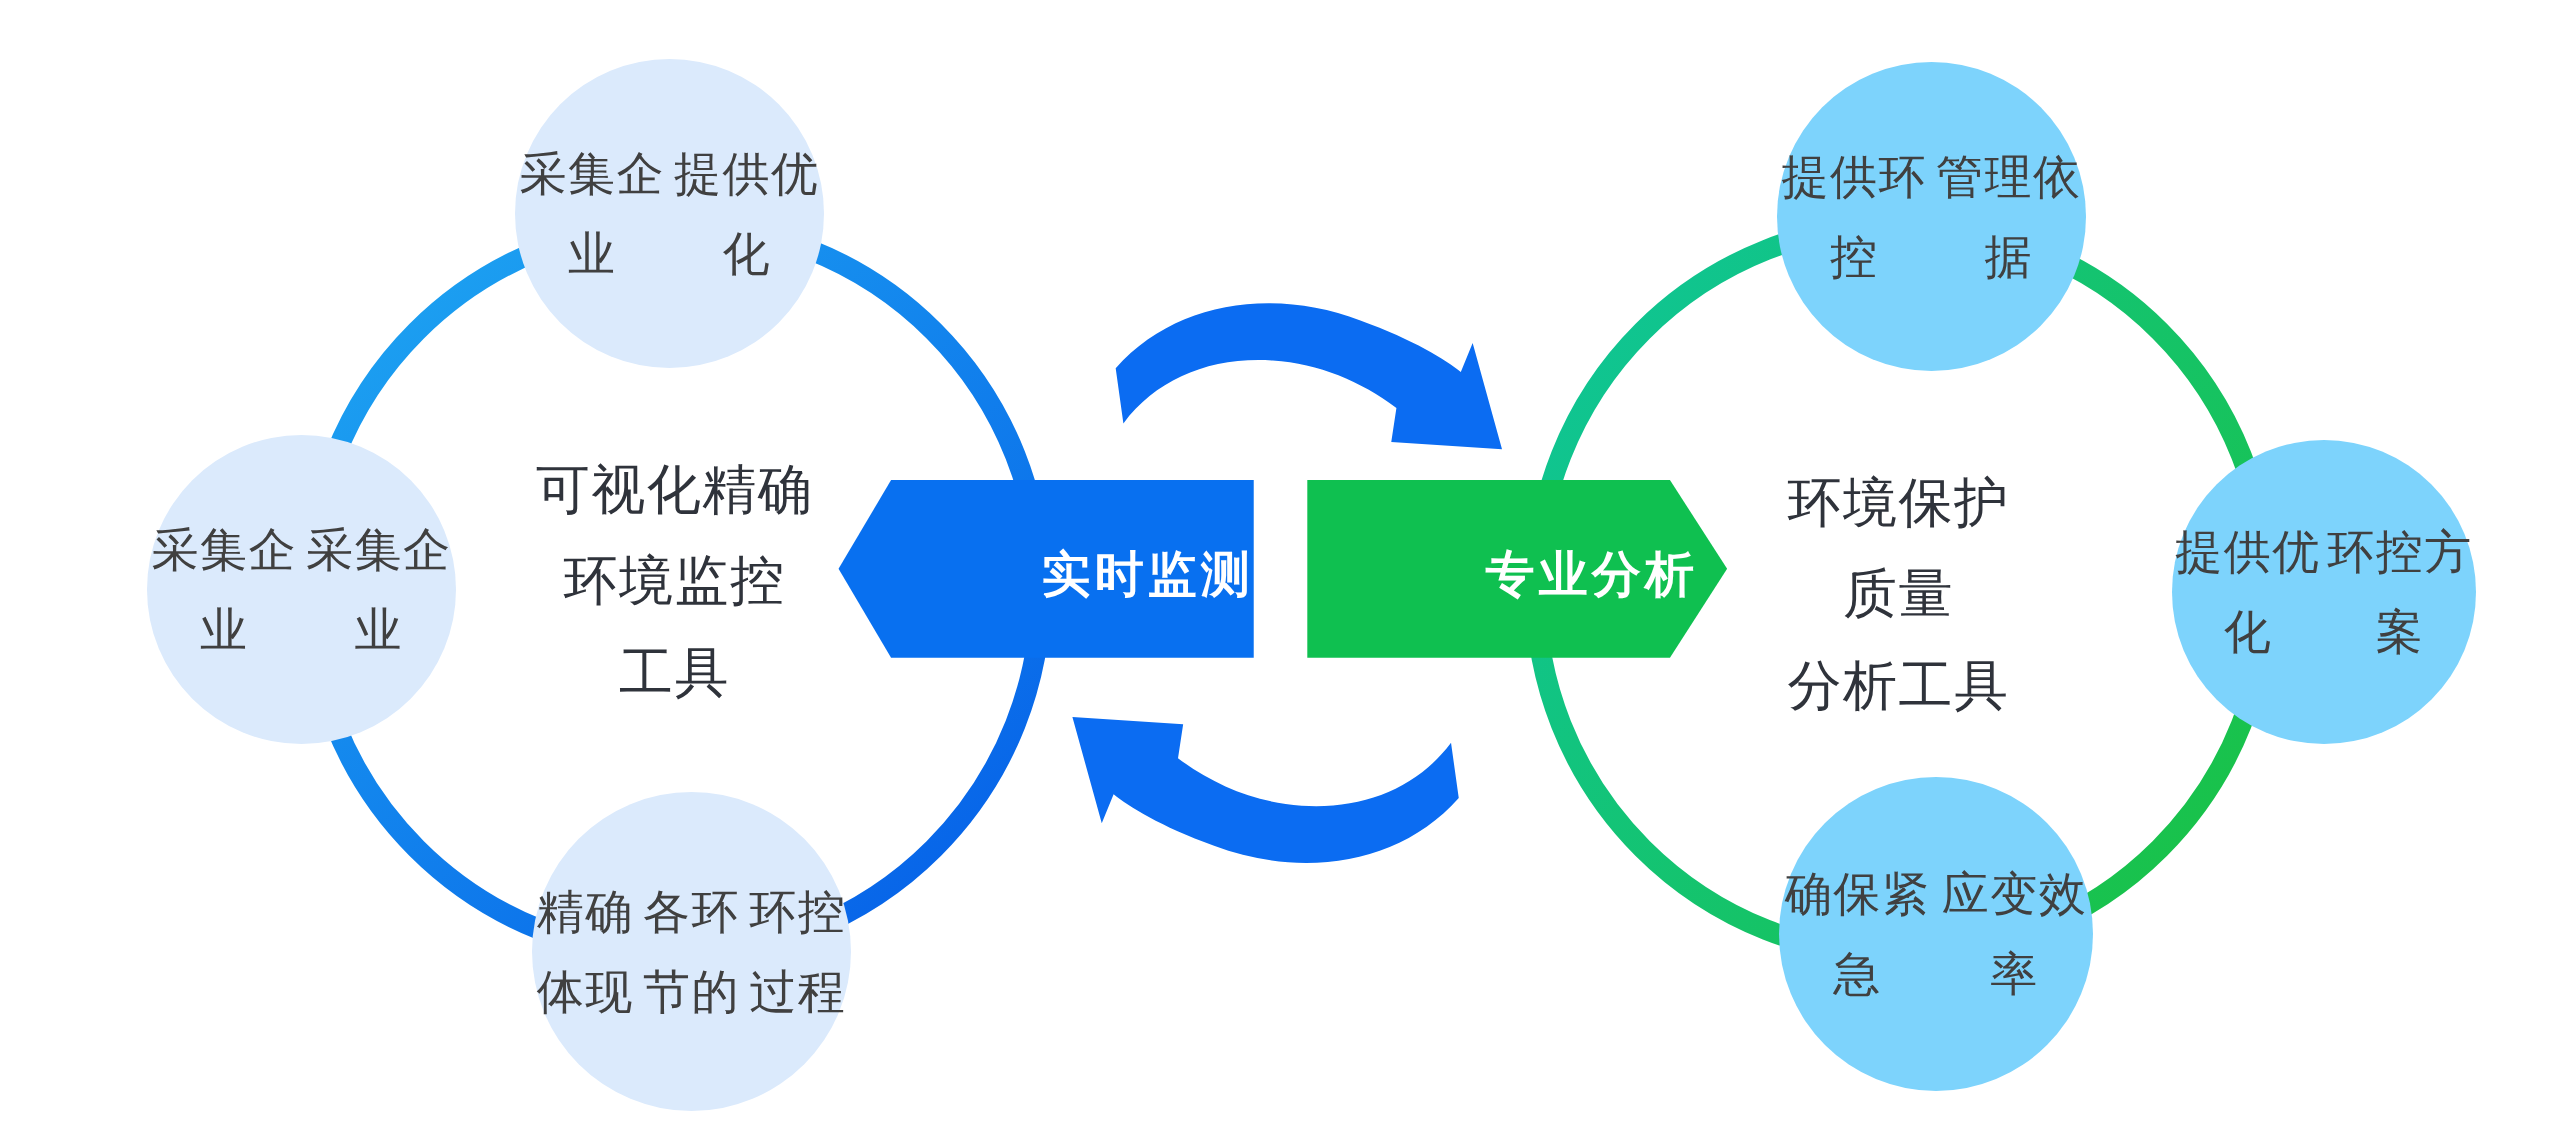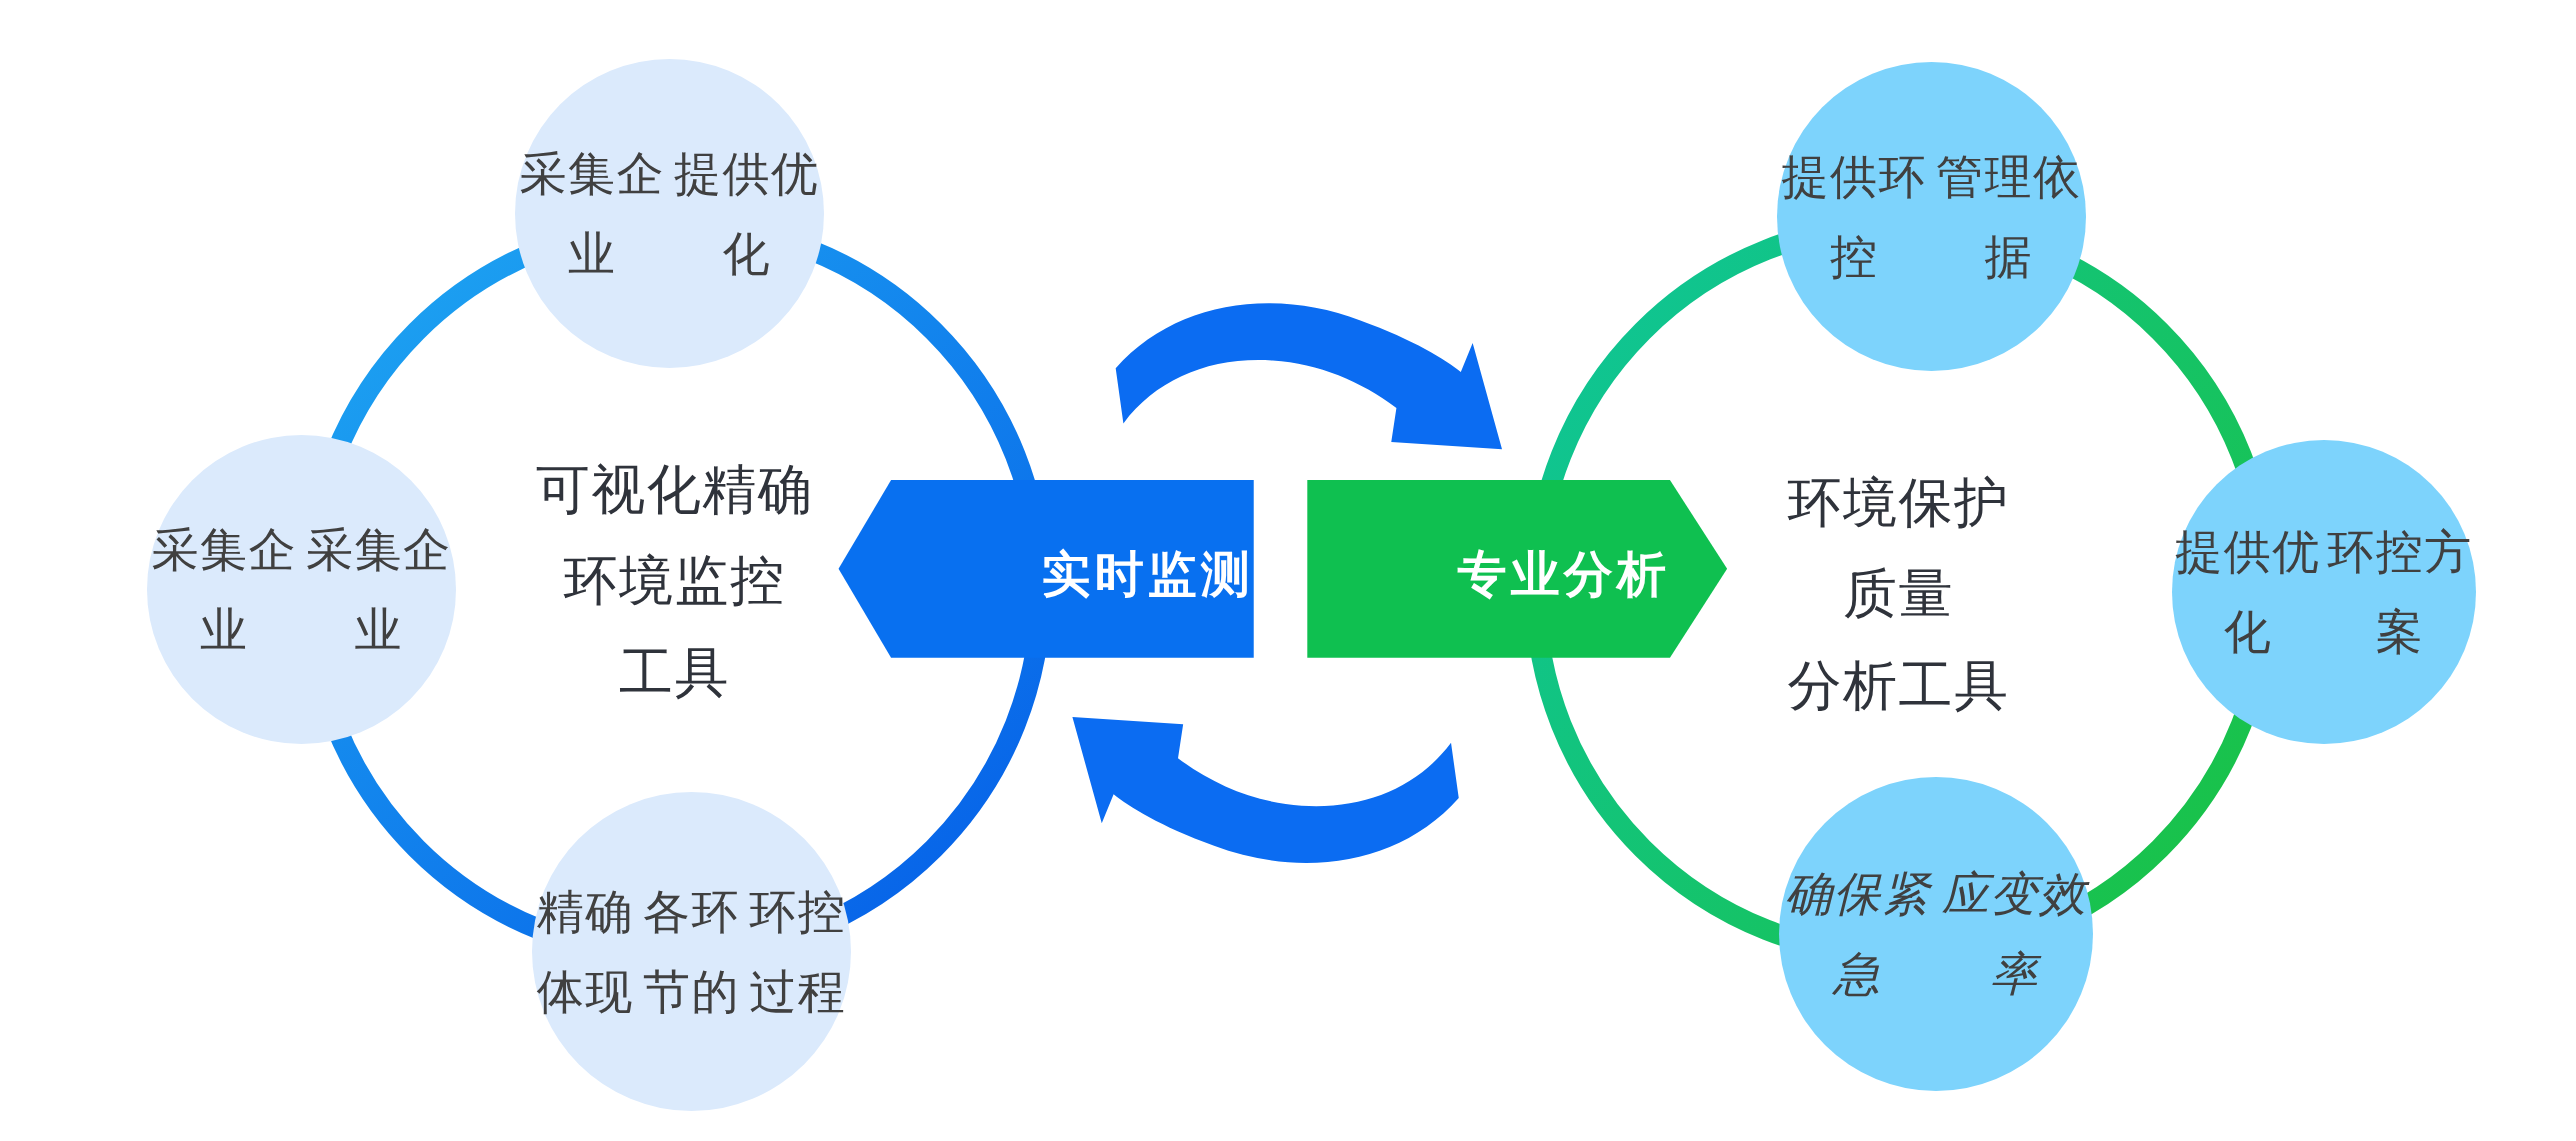--- a/index.html
+++ b/index.html
@@ -34,21 +34,21 @@
     color: #404040;
     text-align: center;
   }
   .sat-blue  { background: #DBEAFC; }
   .sat-green { background: #7dd3fc; }
   .sat-l-top    { left: 515px; top: 59px;  width: 309px; height: 309px; }
   .sat-l-left   { left: 147px;  top: 435px;  width: 309px; height: 309px; }
   .sat-l-bottom { left: 532px; top: 792px; width: 319px; height: 319px; }
   .sat-r-top    { left: 1777px; top: 62px;  width: 309px; height: 309px; }
   .sat-r-right  { left: 2172px; top: 440px;  width: 304px; height: 304px; }
-  .sat-r-bottom { left: 1779px; top: 777px; width: 314px; height: 314px; font-style: italic; }
+  .sat-r-bottom { left: 1779px; top: 777px; width: 314px; height: 314px; }
   
   .hub {
     position: absolute;
     width: 515px;
     text-align: center;
     font-size: 54px;
     font-weight: 500;
     line-height: 1.69;
     letter-spacing: 1.5px;
     color: #2F333B;
@@ -59,21 +59,21 @@
   .banner-label {
     position: absolute;
     top: 542px;
     font-size: 49px;
     font-weight: 700;
     letter-spacing: 4.1px;
     color: #FFFFFF;
     text-align: right;
   }
   .banner-label-blue  { left: 878px; width: 376px; }
-  .banner-label-green { left: 1307px; width: 363px; }
+  .banner-label-green { left: 1307px; width: 363px; padding-left: 28px; }
 </style>
 </head>
 <body>
 
 <div class="canvas">
 
   <svg class="layer-svg" width="2577" height="1141" viewBox="0 0 5001 2215">
     <defs>
       <linearGradient id="gradRingLeft" x1="0" y1="0" x2="0.85" y2="1">
         <stop offset="0" stop-color="#1FA8F2"></stop>

